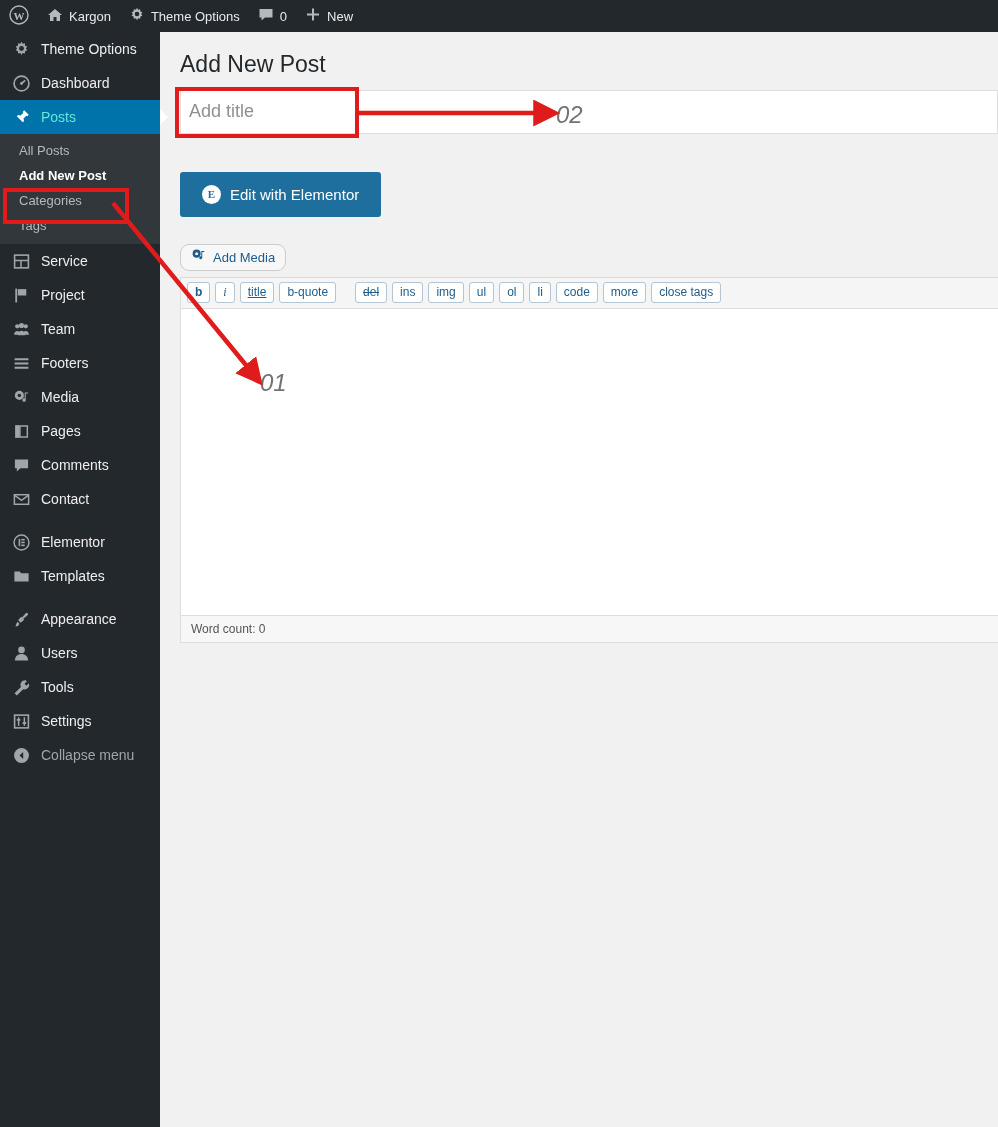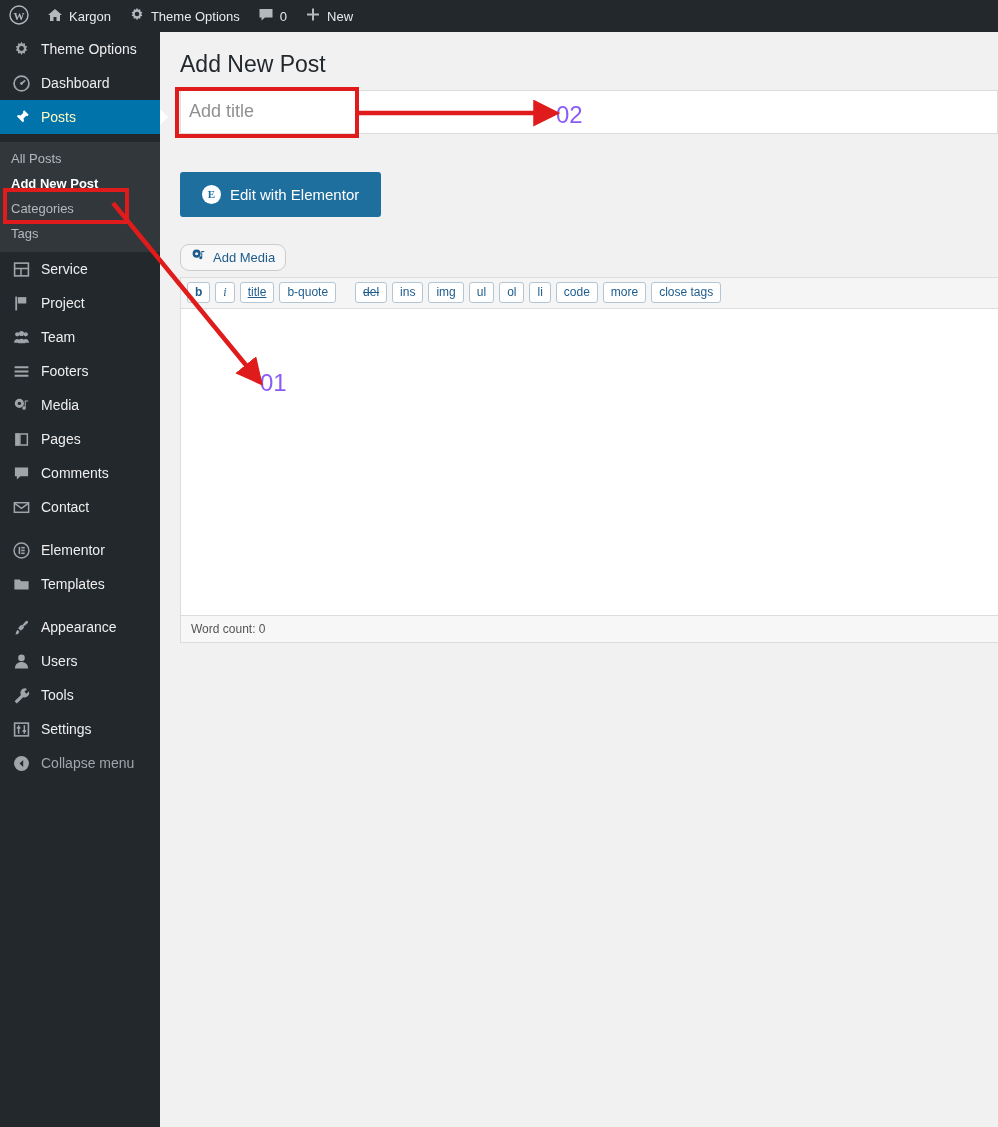--- a/index.html
+++ b/index.html
@@ -41,35 +41,35 @@
     height: 34px; padding-left: 11px;
     color: #eee; font-size: 14px;
     line-height: 1;
   }
   .menu-top .mico {
     width: 20px; margin-right: 10px;
     display: inline-flex; align-items: center; justify-content: center;
     color: #a0a5aa; font-size: 16px;
   }
   .menu-top.current {
-    background: #0073aa; color: #fef9c3;
+    background: #0073aa; color: #5eead4;
     font-weight: 400;
   }
   .menu-top.current .mico { color: #fff; }
   .menu-top.current::after {
     content: ""; position: absolute; right: -8px; top: 50%;
     margin-top: -8px;
     border-style: solid; border-width: 8px 0 8px 8px;
     border-color: transparent transparent transparent #fff;
   }
   .menu-top.dim { color: #a0a5aa; align-items: center; }
   .menu-top.dim .mico { color: #a0a5aa; }
   .menu-sep { height: 9px; }
 
-  .submenu { background: #32373c; padding: 4px 0 6px 0; margin-top: 8px; }
+  .submenu { background: #32373c; padding: 4px 0 6px 8px; }
   .submenu .sub-item {
     display: block; padding: 5px 0 5px 11px;
     color: #b4b9be; font-size: 13px;
   }
   .submenu .sub-item.current {
     color: #fff; font-weight: bold;
   }
 
   
   #wpbody {
@@ -172,23 +172,24 @@
   }
 
   
   #annot {
     position: absolute; top: 0; left: 0;
     width: 998px; height: 1127px;
     pointer-events: none; z-index: 60;
   }
   .anno-num {
     position: absolute;
-    color: #8b5cf6;
+    color: #737373;
     font-size: 24px;
     font-family: "Liberation Sans", sans-serif;
+    font-style: italic;
   }
   #num01 { left: 260px; top: 369px; }
   #num02 { left: 556px; top: 101px; }
 </style>
 </head>
 <body>
 
 <div id="adminbar">
   <div class="ab-item">
     <span class="ab-ico">

